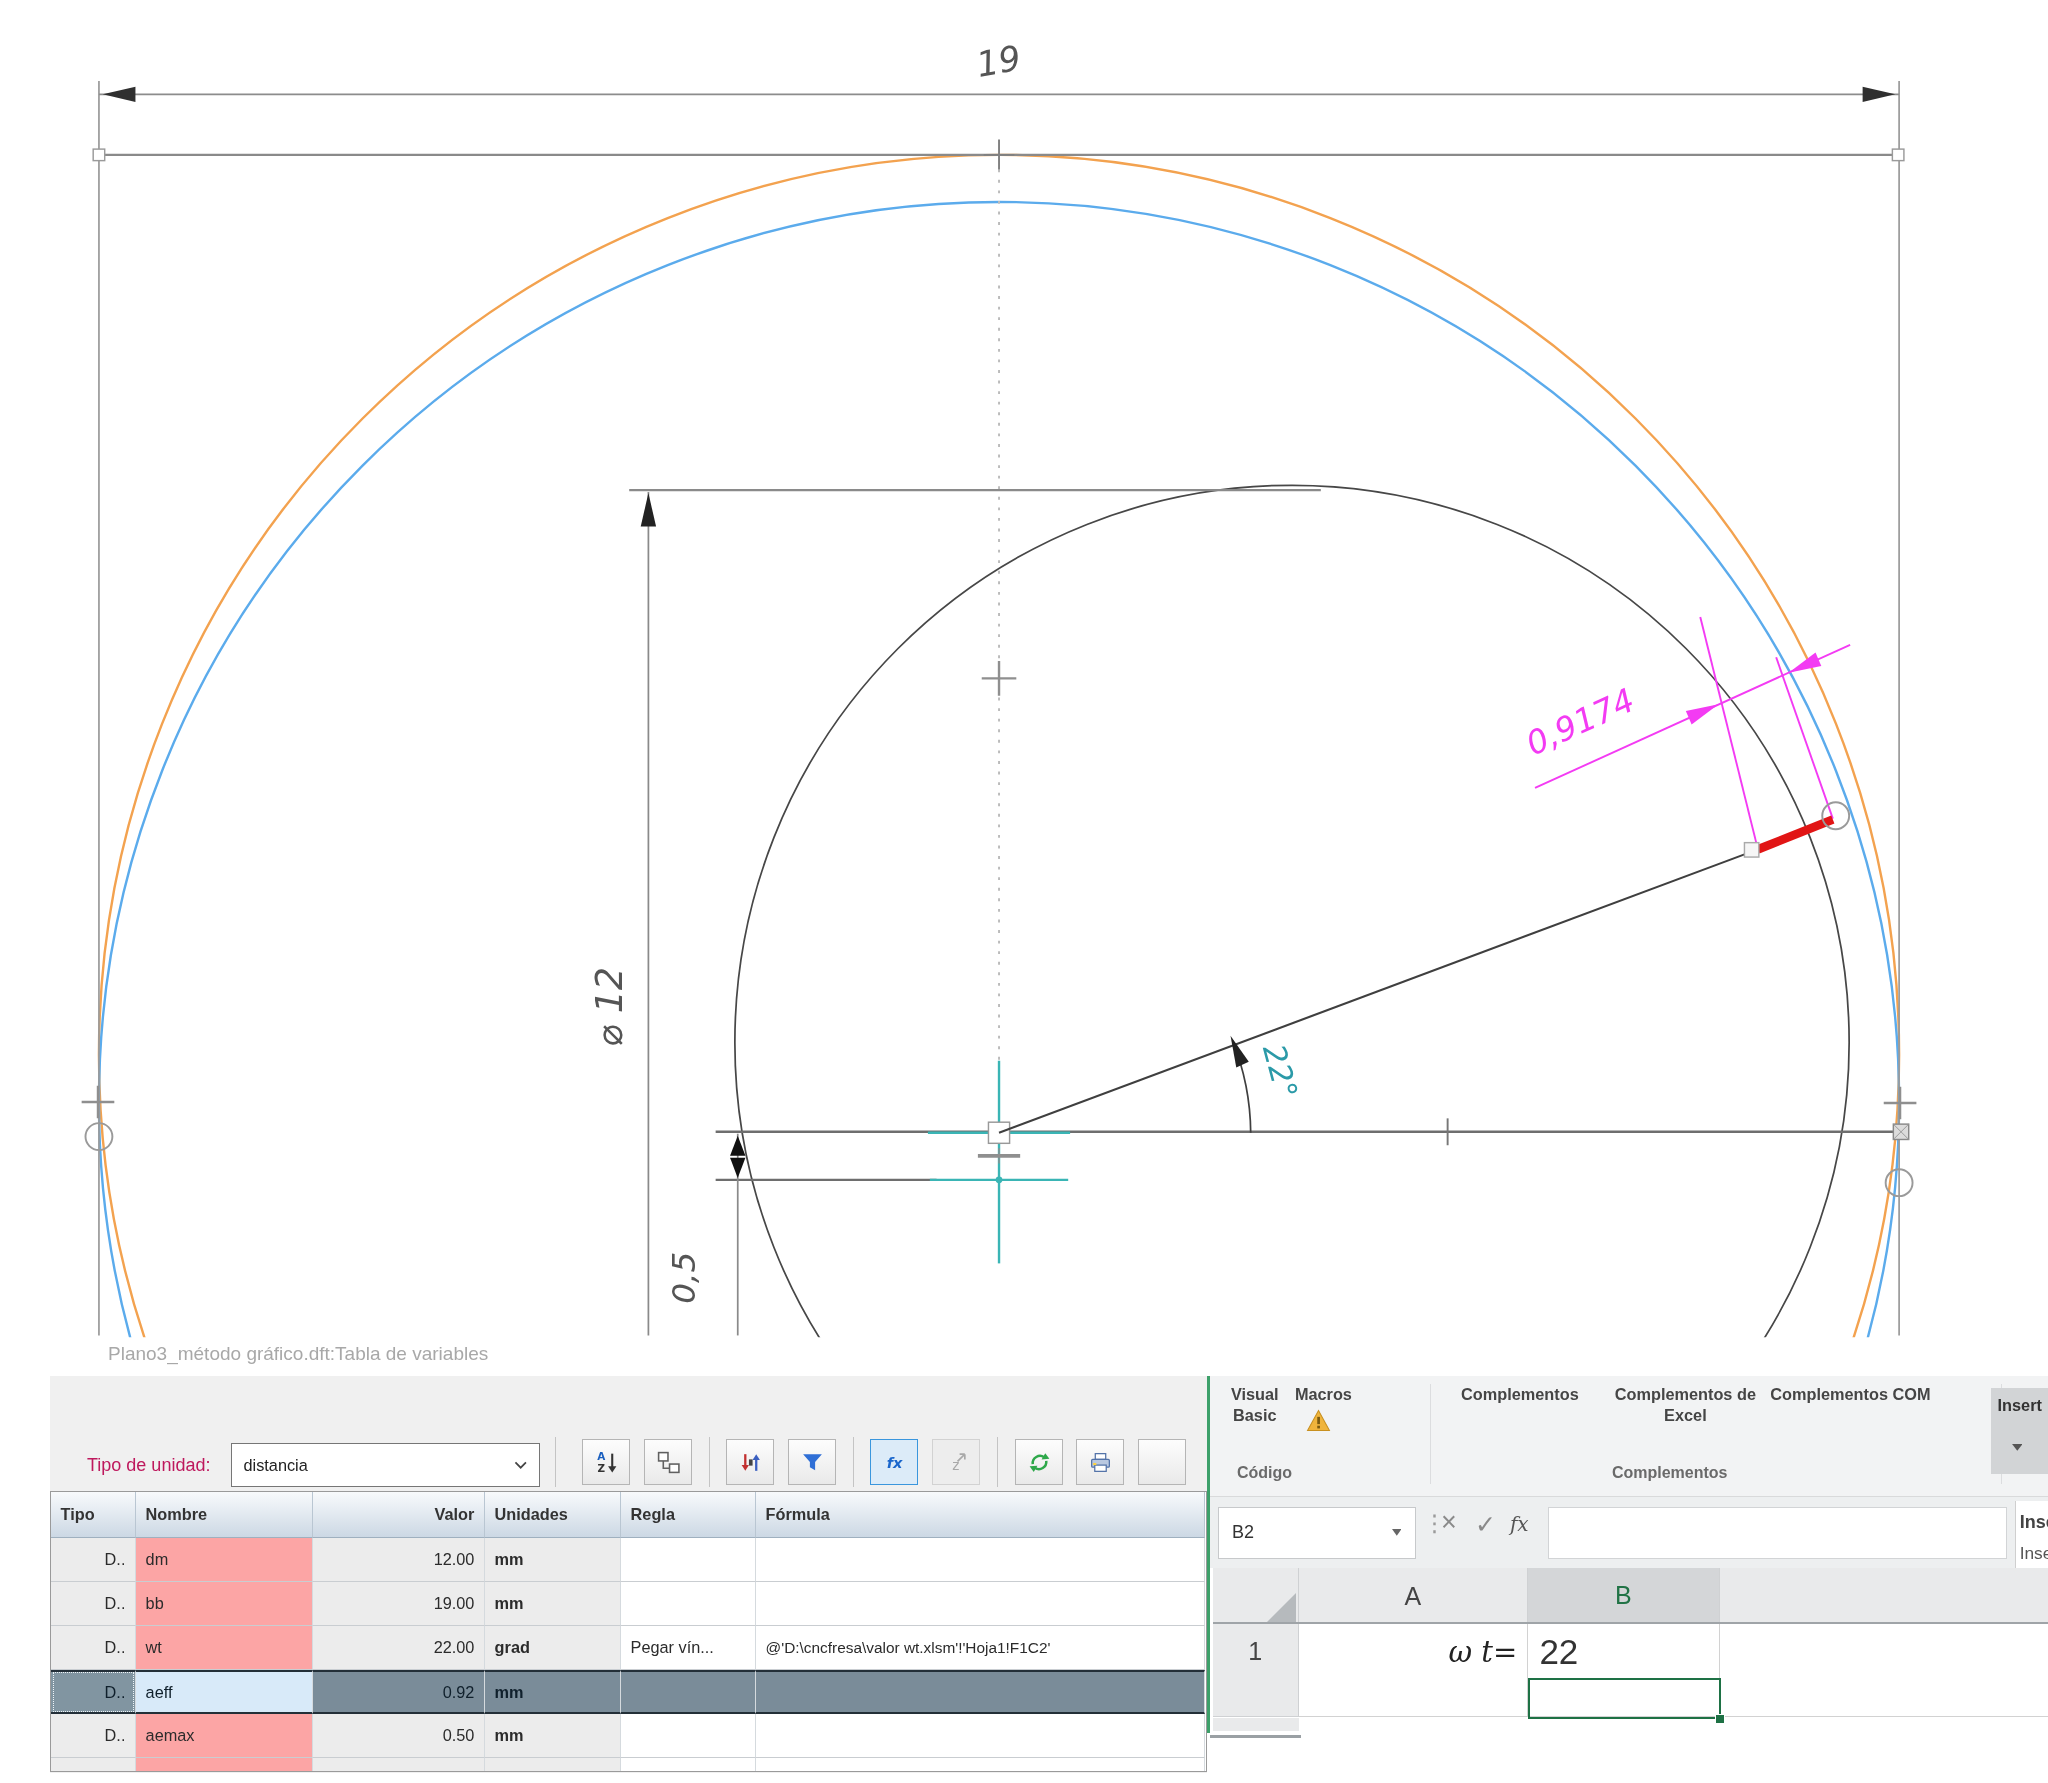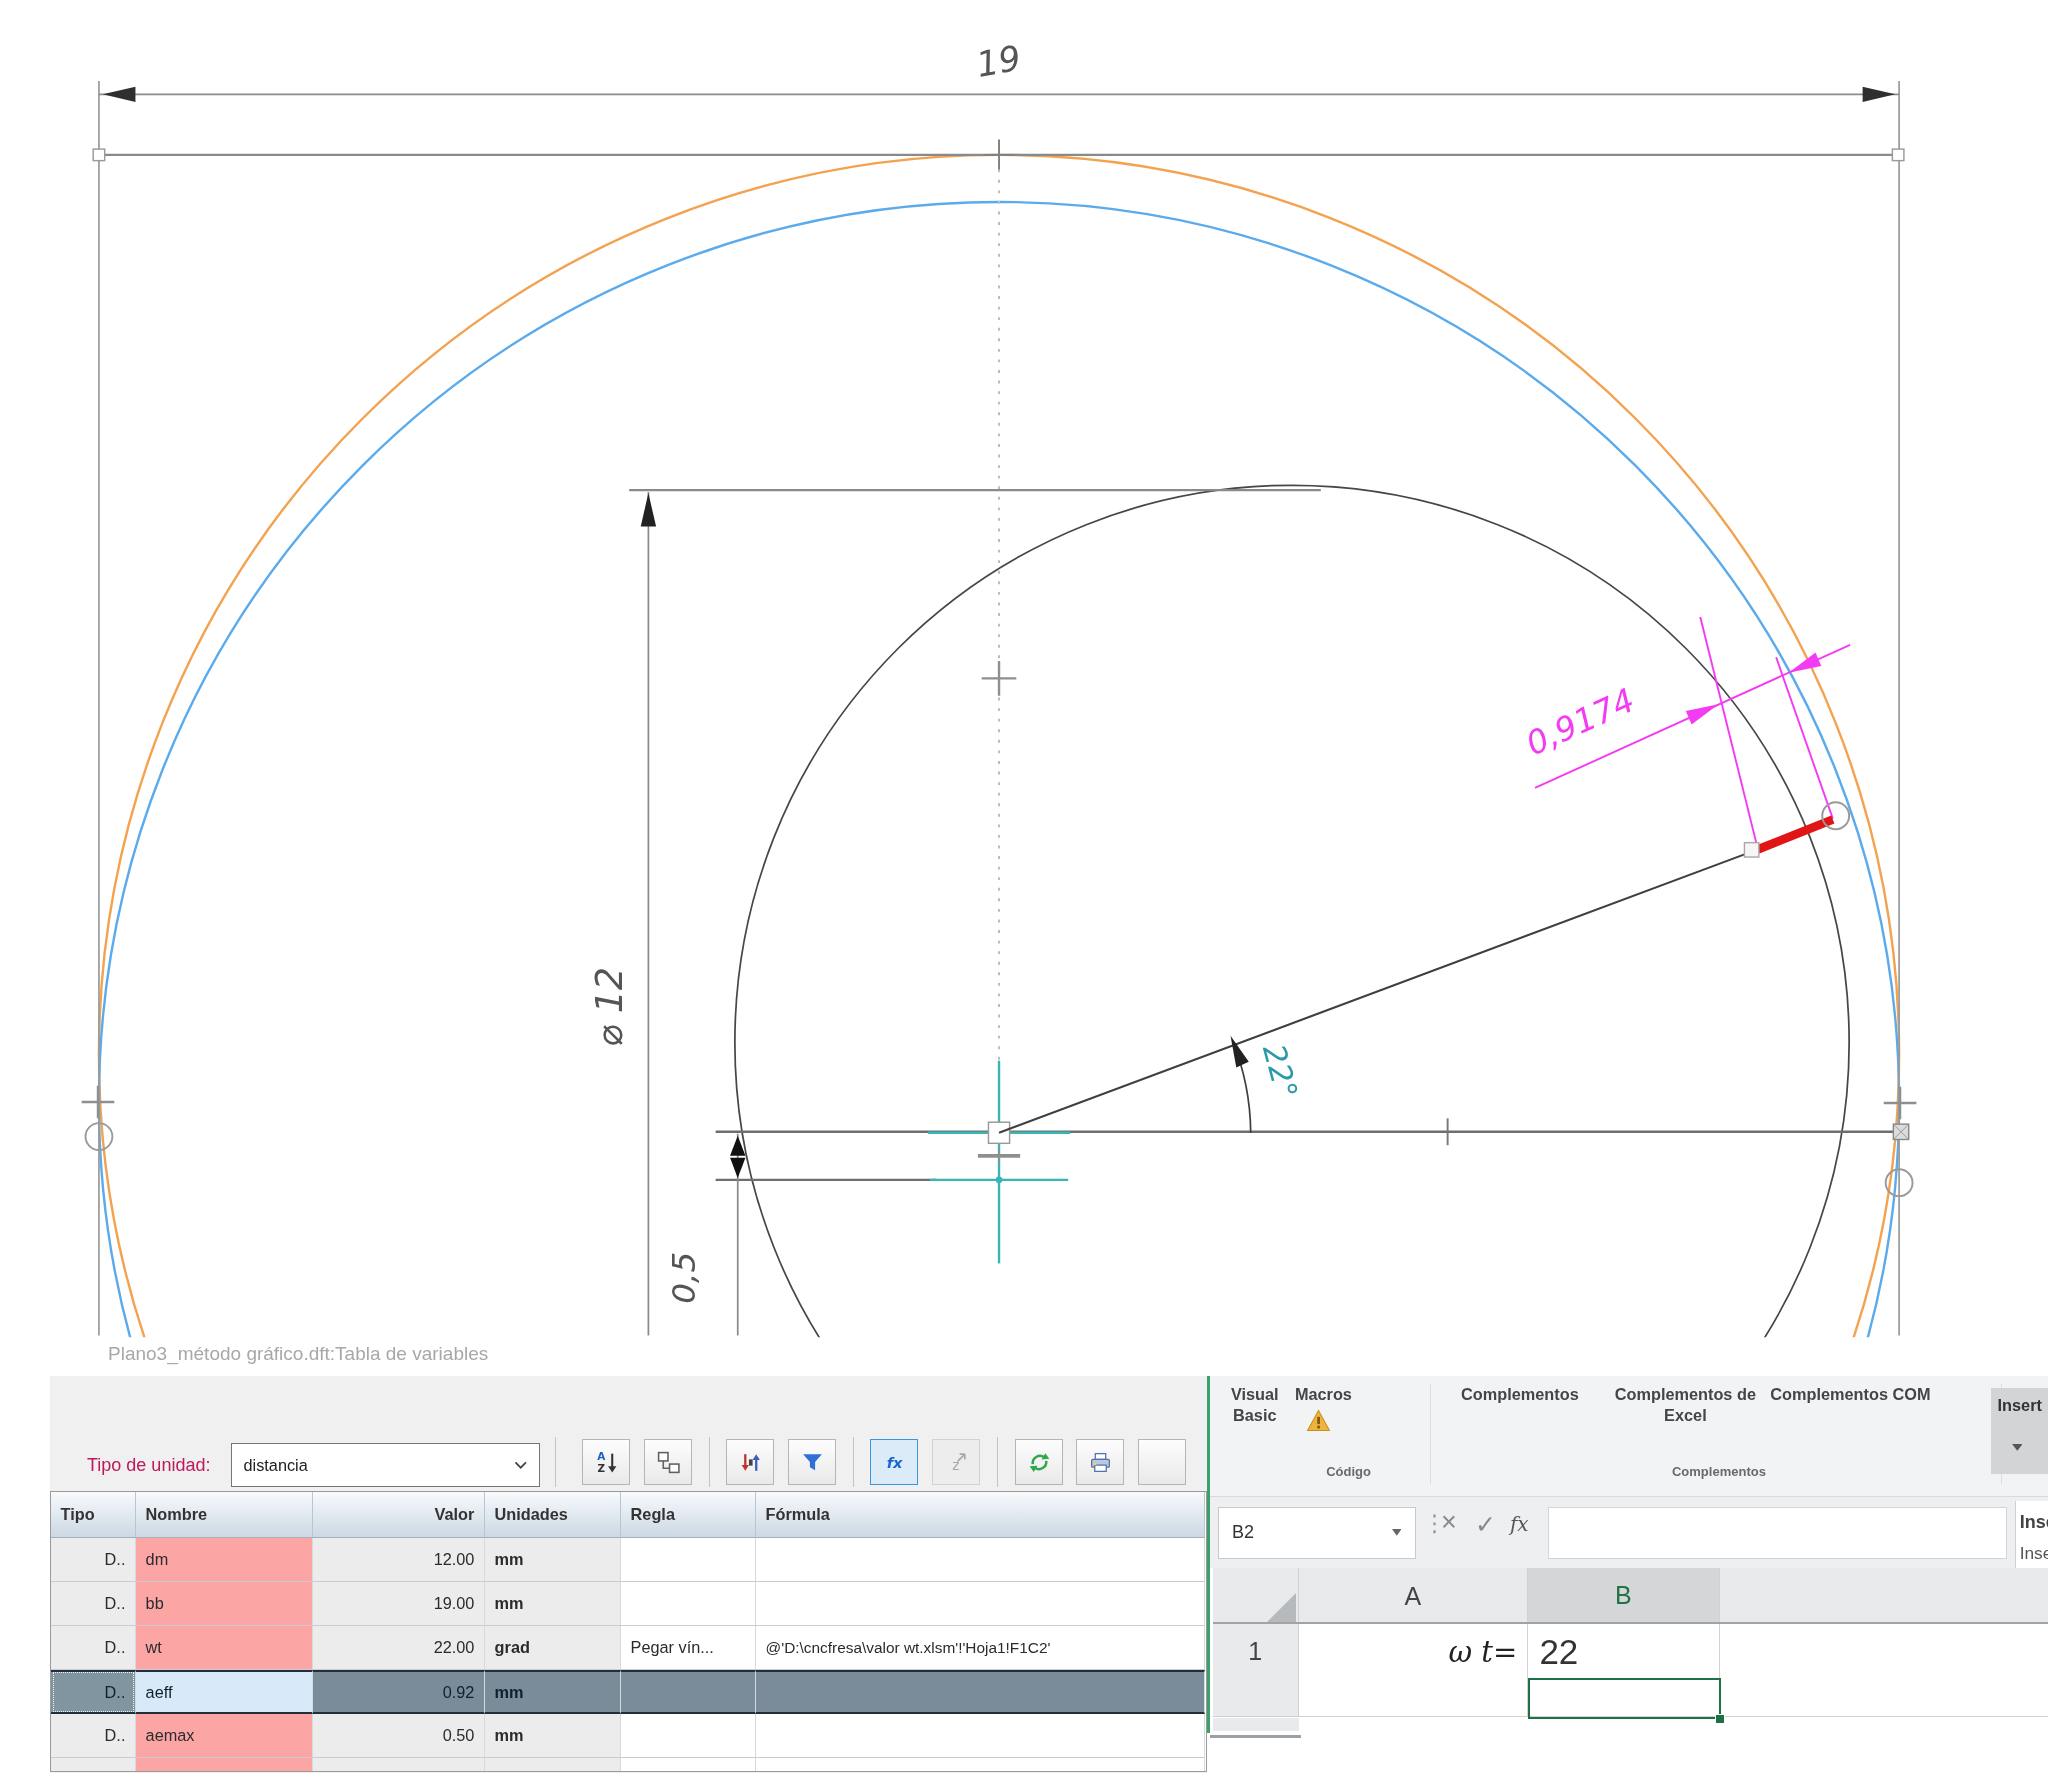--- a/index.html
+++ b/index.html
@@ -39,21 +39,21 @@
   .vrow.sel .c-tipo{background:#8195a1;}
   .vrow.sel .c-nombre{background:#d8eaf9;}
   .vrow.sel .c-valor,.vrow.sel .c-unid,.vrow.sel .c-regla,.vrow.sel .c-form{background:#7a8c99;}
   .focusbox{outline:1.4px dotted #eef4f8;outline-offset:-3.8px;}
 
   
   .xl{left:1207px;top:1376px;width:842px;height:407px;background:#fff;}
   .xl-greenedge{left:0;top:0;width:2.9px;height:357px;background:#3da06a;}
   .xl-ribbon{left:2.9px;top:0;width:839px;height:121px;background:#f2f3f4;border-bottom:1.9px solid #d9dadb;box-sizing:border-box;font-weight:bold;}
   .rb-item{position:absolute;font-size:16.3px;color:#454545;text-align:center;line-height:21px;}
-  .rb-group{position:absolute;font-size:13px;color:#6a6a6a;text-align:right;}
+  .rb-group{position:absolute;font-size:16px;color:#6a6a6a;text-align:left;}
   .rb-sep{position:absolute;top:7.7px;width:1px;height:100px;background:#dcdddf;}
   .xl-fbar{left:2.9px;top:121px;width:839px;height:71px;background:#edeff0;}
   .namebox{position:absolute;left:7.7px;top:9.6px;width:198px;height:52px;background:#fff;border:1px solid #c7c9cb;
            box-sizing:border-box;display:flex;align-items:center;justify-content:space-between;
            padding:0 13.4px;font-size:18px;color:#333;}
   .fx-input{position:absolute;left:338px;top:9.6px;width:459px;height:52px;background:#fff;border:1px solid #d2d4d6;box-sizing:border-box;}
   .sidepanel{position:absolute;left:805px;top:3.8px;width:37px;height:71px;background:#fff;border-left:1px solid #cfcfcf;
              overflow:hidden;color:#444;}
   .xl-grid{left:2.9px;top:192px;width:839px;height:215px;}
   .ghead{position:absolute;background:#e9eaeb;display:flex;align-items:center;justify-content:center;

